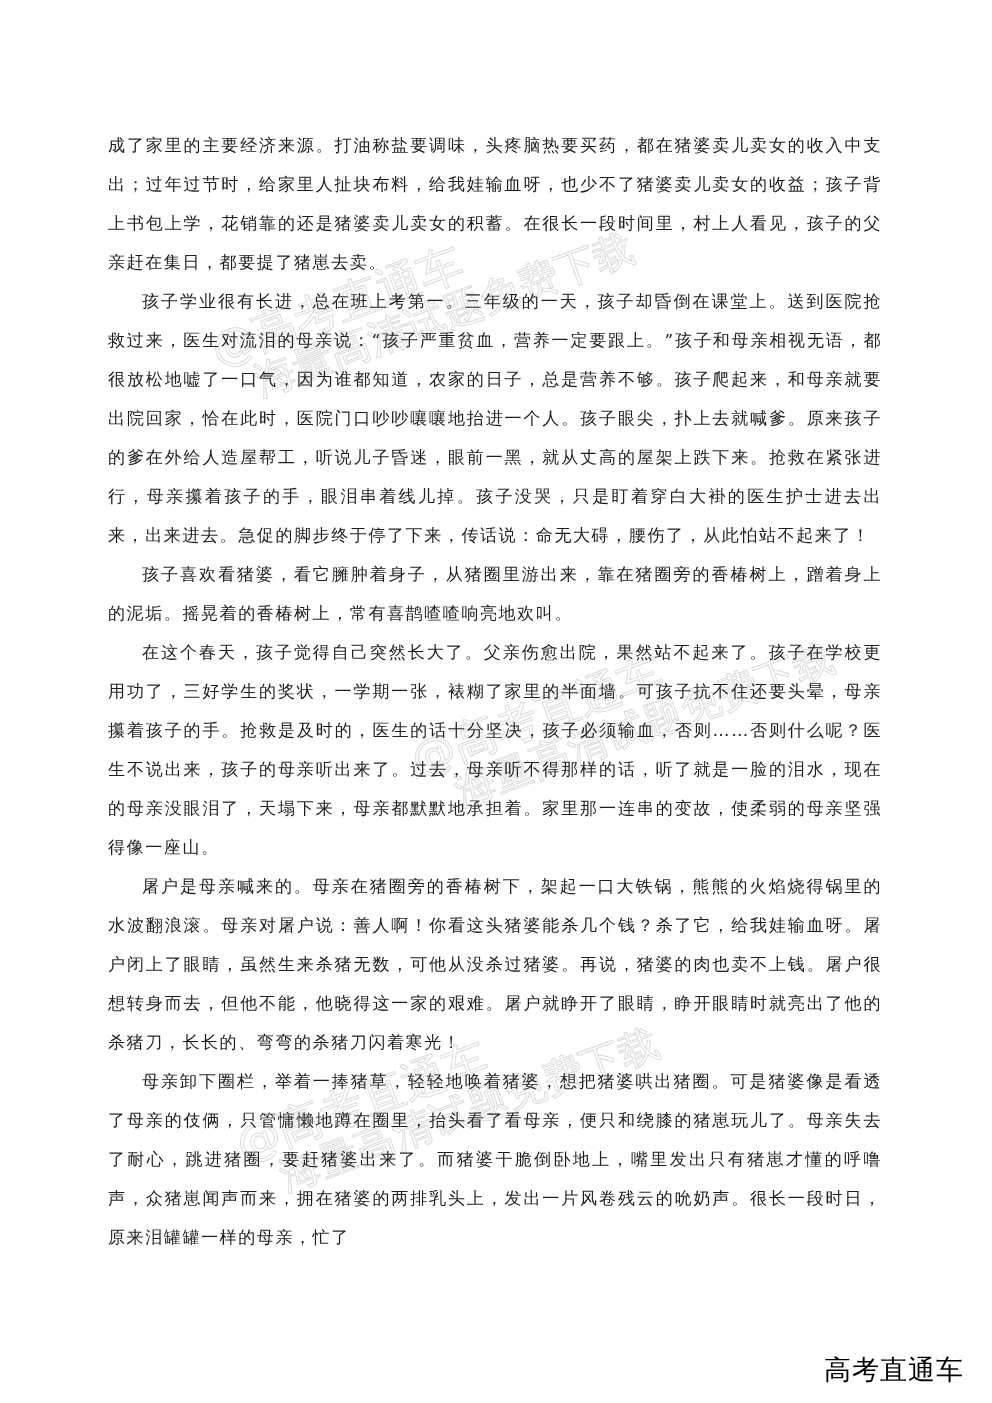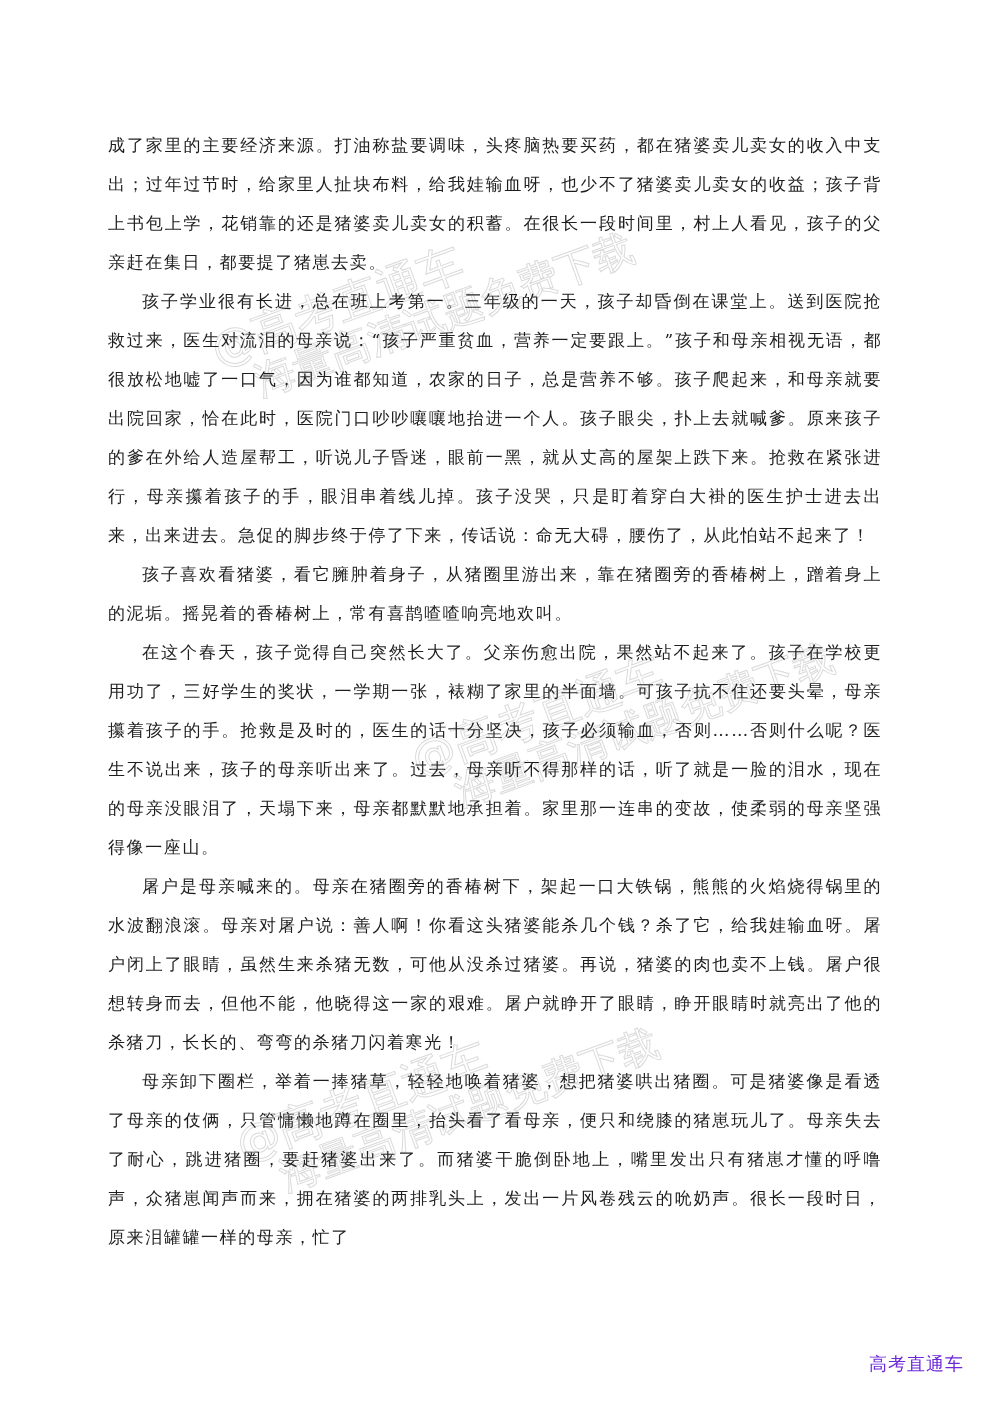--- a/index.html
+++ b/index.html
@@ -61,22 +61,22 @@
       display: block;
       margin-left: 30px;
       -webkit-text-stroke: 1px rgba(150,150,150,0.35);
       color: transparent;
     }
     .footer-logo {
       position: absolute;
       right: 28px;
       top: 1352px;
       font-family: "DejaVu Sans", "Liberation Sans", sans-serif;
-      font-size: 18px;
-      color: #6d28d9;
+      font-size: 27px;
+      color: #000000;
       letter-spacing: 1px;
     }
   </style>
 </head>
 <body>
 
 <div class="page">
 
   <div class="watermark" style="left:205px; top:330px;">
     <span class="wm-line1">@高考直通车</span>

